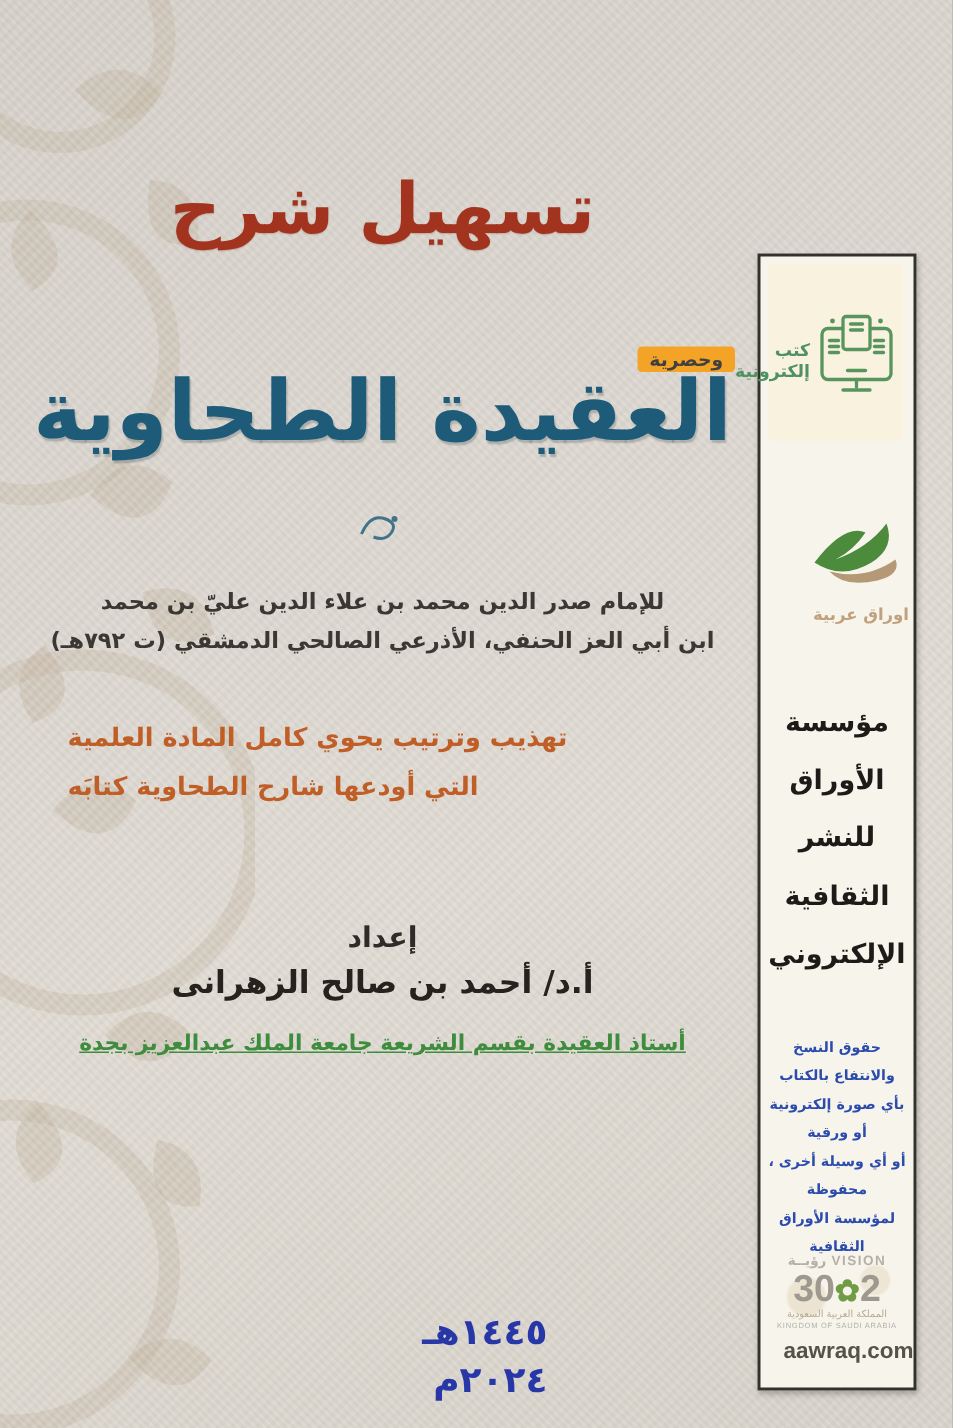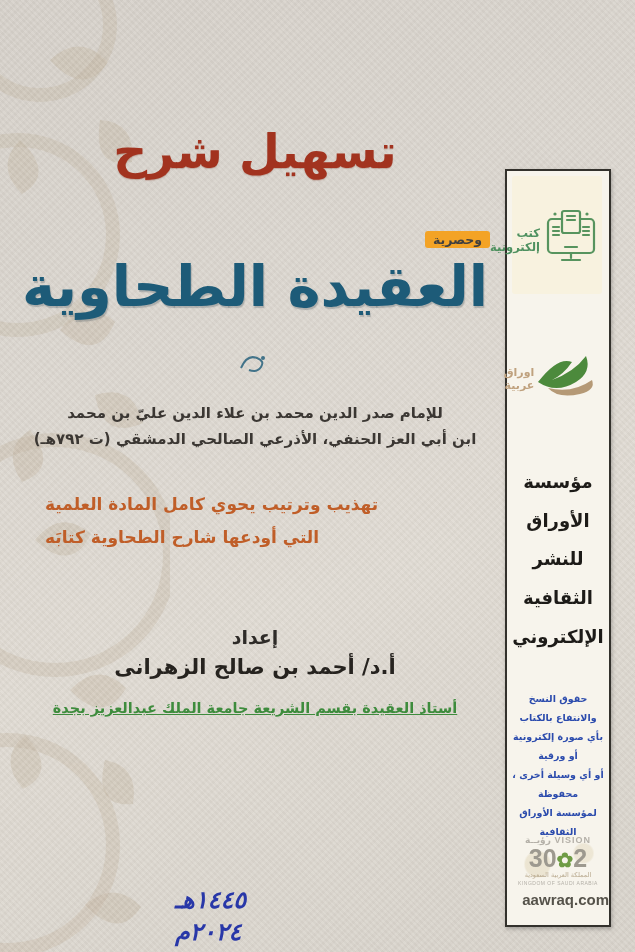--- a/index.html
+++ b/index.html
@@ -20,21 +20,21 @@
     background:
       repeating-linear-gradient(45deg, rgba(255,255,255,0.05) 0 2px, rgba(0,0,0,0.02) 2px 4px),
       repeating-linear-gradient(-45deg, rgba(255,255,255,0.04) 0 3px, rgba(0,0,0,0.015) 3px 6px);
     pointer-events:none;
   }
   .pattern-band{
     position:absolute;left:0;top:0;width:170px;height:952px;
     pointer-events:none;
   }
   .rtl{direction:rtl;}
-  .abs{position:absolute;margin-top:12px;}
+  .abs{position:absolute;}
 
   .top-title{
     left:30px;top:112px;width:450px;
     text-align:center;
     font-size:47px;font-weight:bold;
     color:#a2331f;
     text-shadow:0 1px 1px rgba(120,40,20,.25);
   }
   .main-title{
     left:10px;top:242px;width:490px;
@@ -70,22 +70,22 @@
     text-align:center;
     font-size:21px;font-weight:bold;color:#26231f;
   }
   .preparer-title{
     left:35px;top:688px;width:440px;
     text-align:center;
     font-size:14.5px;font-weight:bold;color:#3e8c3d;text-decoration:underline;
   }
   .dates{
     left:175px;top:872px;width:190px;
-    text-align:left;
-    font-size:24px;font-weight:bold;color:#2837a8;line-height:1.35;font-style:italic;
+    text-align:right;
+    font-size:24px;font-weight:bold;color:#2837a8;line-height:1.35;
   }
 
   
   .sidebar{
     position:absolute;
     left:505px;top:169px;width:102px;height:754px;
     background:#f7f4ec;
     border:2px solid #33312c;
     box-shadow:1px 2px 4px rgba(0,0,0,.25);
   }
@@ -97,22 +97,22 @@
   }
   .ebook-label{
     font-size:11.5px;font-weight:bold;color:#4f9160;margin-top:3px;
   }
   .ebook-badge{
     font-size:12.5px;font-weight:bold;color:#404040;
     background:#f3a326;border-radius:3px;
     padding:1px 8px;margin-top:3px;
   }
   .awraq-logo{
-    position:absolute;left:4px;top:152px;width:86px;height:110px;
-    display:flex;align-items:center;justify-content:center;
+    position:absolute;left:24px;top:152px;width:86px;height:110px;
+    display:flex;flex-direction:column;align-items:center;justify-content:center;
   }
   .awraq-label{
     font-size:11px;font-weight:bold;color:#bfa17e;margin-top:2px;
   }
   .foundation{
     position:absolute;left:0;top:292px;width:100%;
     text-align:center;
     font-size:18px;font-weight:bold;color:#1d1b18;
     line-height:2.15;
   }

